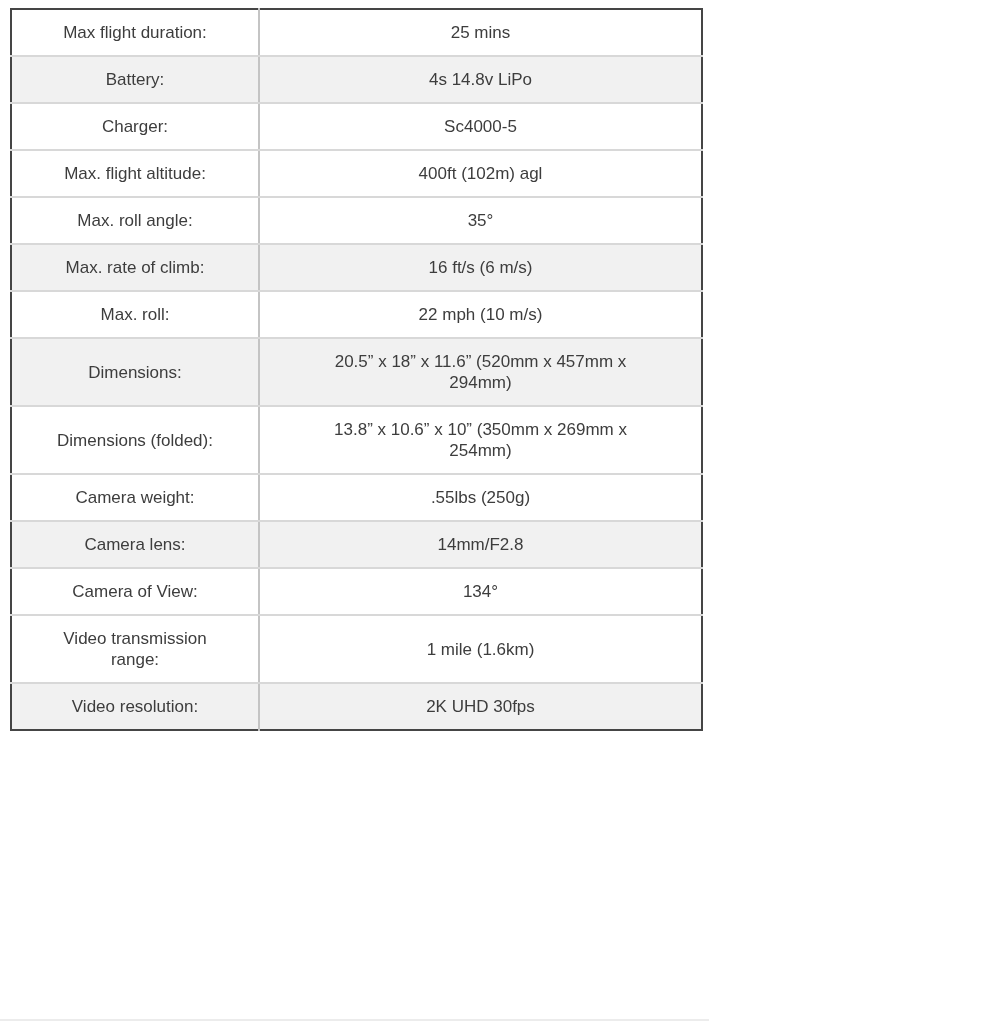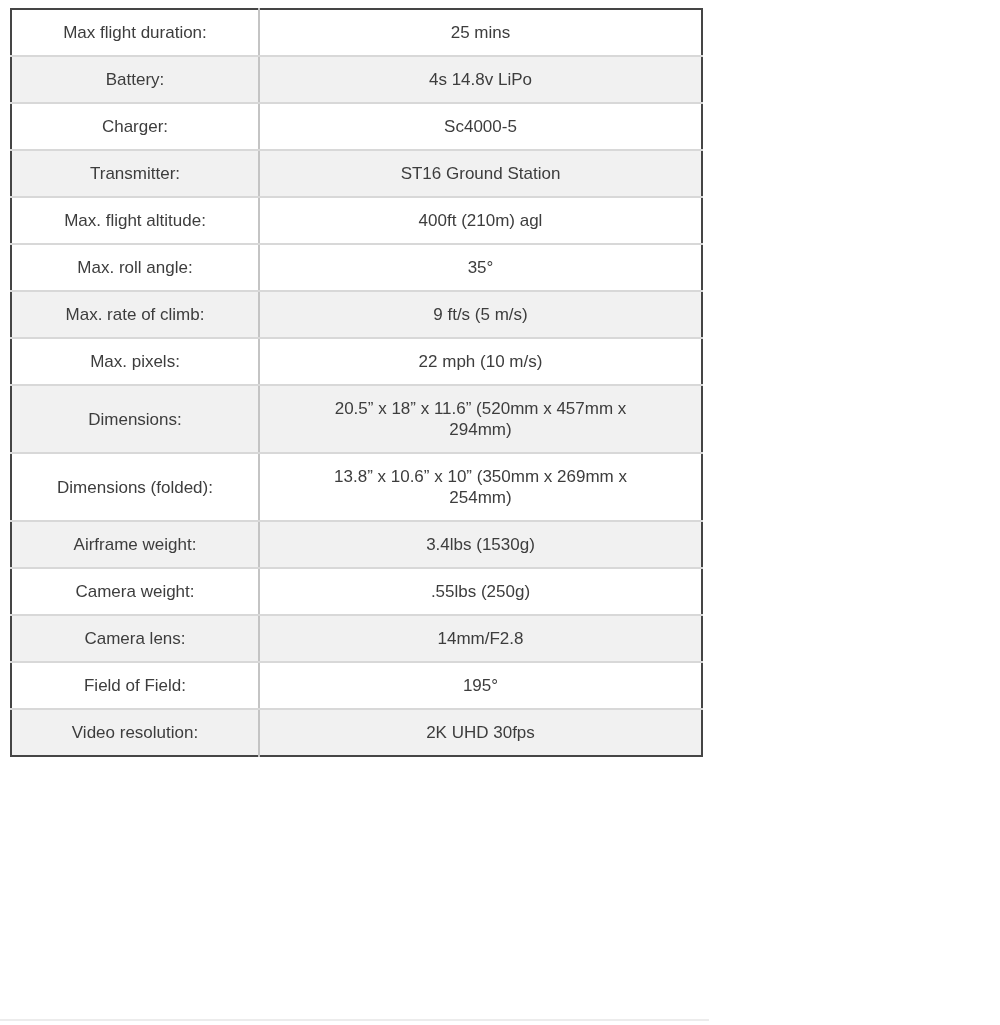--- a/index.html
+++ b/index.html
@@ -83,63 +83,59 @@
           <td class="value-cell"><span class="cell-text value-text">25 mins</span></td>
         </tr>
         <tr class="striped">
           <td class="label-cell"><span class="cell-text">Battery:</span></td>
           <td class="value-cell"><span class="cell-text value-text">4s 14.8v LiPo</span></td>
         </tr>
         <tr>
           <td class="label-cell"><span class="cell-text">Charger:</span></td>
           <td class="value-cell"><span class="cell-text value-text">Sc4000-5</span></td>
         </tr>
-        <tr class="striped">
-          <td class="label-cell"><span class="cell-text">Transmitter:</span></td>
-          <td class="value-cell"><span class="cell-text value-text">ST16 Ground Station</span></td>
-        </tr>
         <tr>
           <td class="label-cell"><span class="cell-text">Max. flight altitude:</span></td>
-          <td class="value-cell"><span class="cell-text value-text">400ft (210m) agl</span></td>
+          <td class="value-cell"><span class="cell-text value-text">400ft (102m) agl</span></td>
         </tr>
         <tr>
           <td class="label-cell"><span class="cell-text">Max. roll angle:</span></td>
           <td class="value-cell"><span class="cell-text value-text">35°</span></td>
         </tr>
         <tr class="striped">
           <td class="label-cell"><span class="cell-text">Max. rate of climb:</span></td>
-          <td class="value-cell"><span class="cell-text value-text">9 ft/s (5 m/s)</span></td>
+          <td class="value-cell"><span class="cell-text value-text">16 ft/s (6 m/s)</span></td>
         </tr>
         <tr>
-          <td class="label-cell"><span class="cell-text">Max. pixels:</span></td>
+          <td class="label-cell"><span class="cell-text">Max. roll:</span></td>
           <td class="value-cell"><span class="cell-text value-text">22 mph (10 m/s)</span></td>
         </tr>
         <tr class="striped">
           <td class="label-cell"><span class="cell-text">Dimensions:</span></td>
           <td class="value-cell"><span class="cell-text value-text">20.5” x 18” x 11.6” (520mm x 457mm x 294mm)</span></td>
         </tr>
         <tr>
           <td class="label-cell"><span class="cell-text">Dimensions (folded):</span></td>
           <td class="value-cell"><span class="cell-text value-text">13.8” x 10.6” x 10” (350mm x 269mm x 254mm)</span></td>
         </tr>
-        <tr class="striped">
-          <td class="label-cell"><span class="cell-text">Airframe weight:</span></td>
-          <td class="value-cell"><span class="cell-text value-text">3.4lbs (1530g)</span></td>
-        </tr>
         <tr>
           <td class="label-cell"><span class="cell-text">Camera weight:</span></td>
           <td class="value-cell"><span class="cell-text value-text">.55lbs (250g)</span></td>
         </tr>
         <tr class="striped">
           <td class="label-cell"><span class="cell-text">Camera lens:</span></td>
           <td class="value-cell"><span class="cell-text value-text">14mm/F2.8</span></td>
         </tr>
         <tr>
-          <td class="label-cell"><span class="cell-text">Field of Field:</span></td>
-          <td class="value-cell"><span class="cell-text value-text">195°</span></td>
+          <td class="label-cell"><span class="cell-text">Camera of View:</span></td>
+          <td class="value-cell"><span class="cell-text value-text">134°</span></td>
+        </tr>
+        <tr>
+          <td class="label-cell"><span class="cell-text">Video transmission range:</span></td>
+          <td class="value-cell"><span class="cell-text value-text">1 mile (1.6km)</span></td>
         </tr>
         <tr class="striped">
           <td class="label-cell"><span class="cell-text">Video resolution:</span></td>
           <td class="value-cell"><span class="cell-text value-text">2K UHD 30fps</span></td>
         </tr>
       </tbody>
   </table>
   <div class="under-line"></div>
 </div>
 

